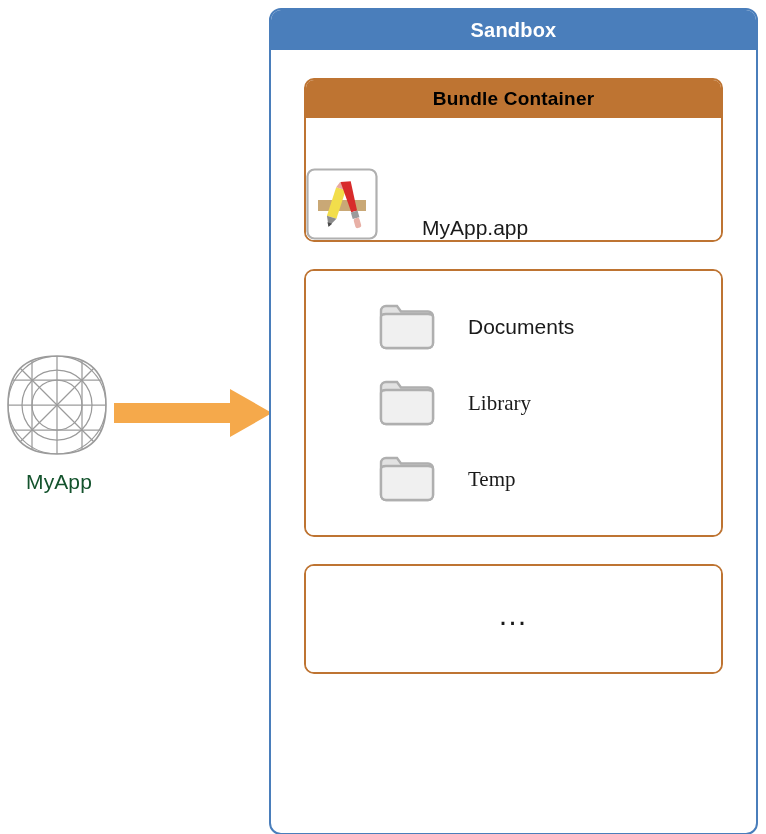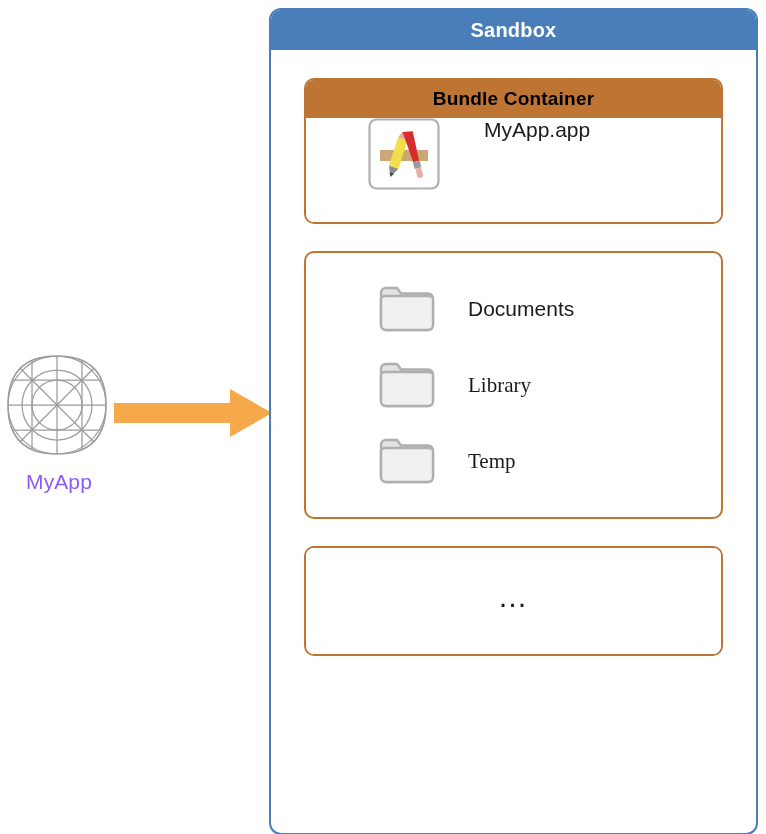--- a/index.html
+++ b/index.html
@@ -27,21 +27,21 @@
     width: 106px;
     height: 106px;
     display: block;
   }
   #app-node-label {
     margin-top: 12px;
     text-align: center;
     font-size: 21px;
     line-height: 24px;
     letter-spacing: .1px;
-    color: #8b5cf6;
+    color: #14532d;
   }
 
   
   #flow-arrow {
     position: absolute;
     left: 114px;
     top: 387px;
     width: 160px;
     height: 52px;
   }
@@ -96,41 +96,39 @@
     align-items: center;
     justify-content: center;
     letter-spacing: .2px;
   }
   .container-body {
     background: #ffffff;
   }
 
   
   #bundle-body {
-    height: 104px;
-    display: flex;
-    align-items: flex-start;
-    padding-left: 62px;
+    height: 122px;
+    display: flex;
+    align-items: flex-end;
     box-sizing: border-box;
   }
   #bundle-app-icon {
     width: 72px;
     height: 72px;
     flex: none;
   }
   #bundle-app-label {
     margin-left: 44px;
     font-size: 21px;
     color: #1a1a1a;
   }
 
   
   #data-body {
     padding: 26px 0 26px 0;
-    border-radius: 25px;
   }
   .folder-row {
     display: flex;
     align-items: center;
     height: 60px;
     padding-left: 72px;
     box-sizing: border-box;
   }
   .folder-row + .folder-row { margin-top: 16px; font-family: Liberation Serif, serif; }
   .folder-icon {

